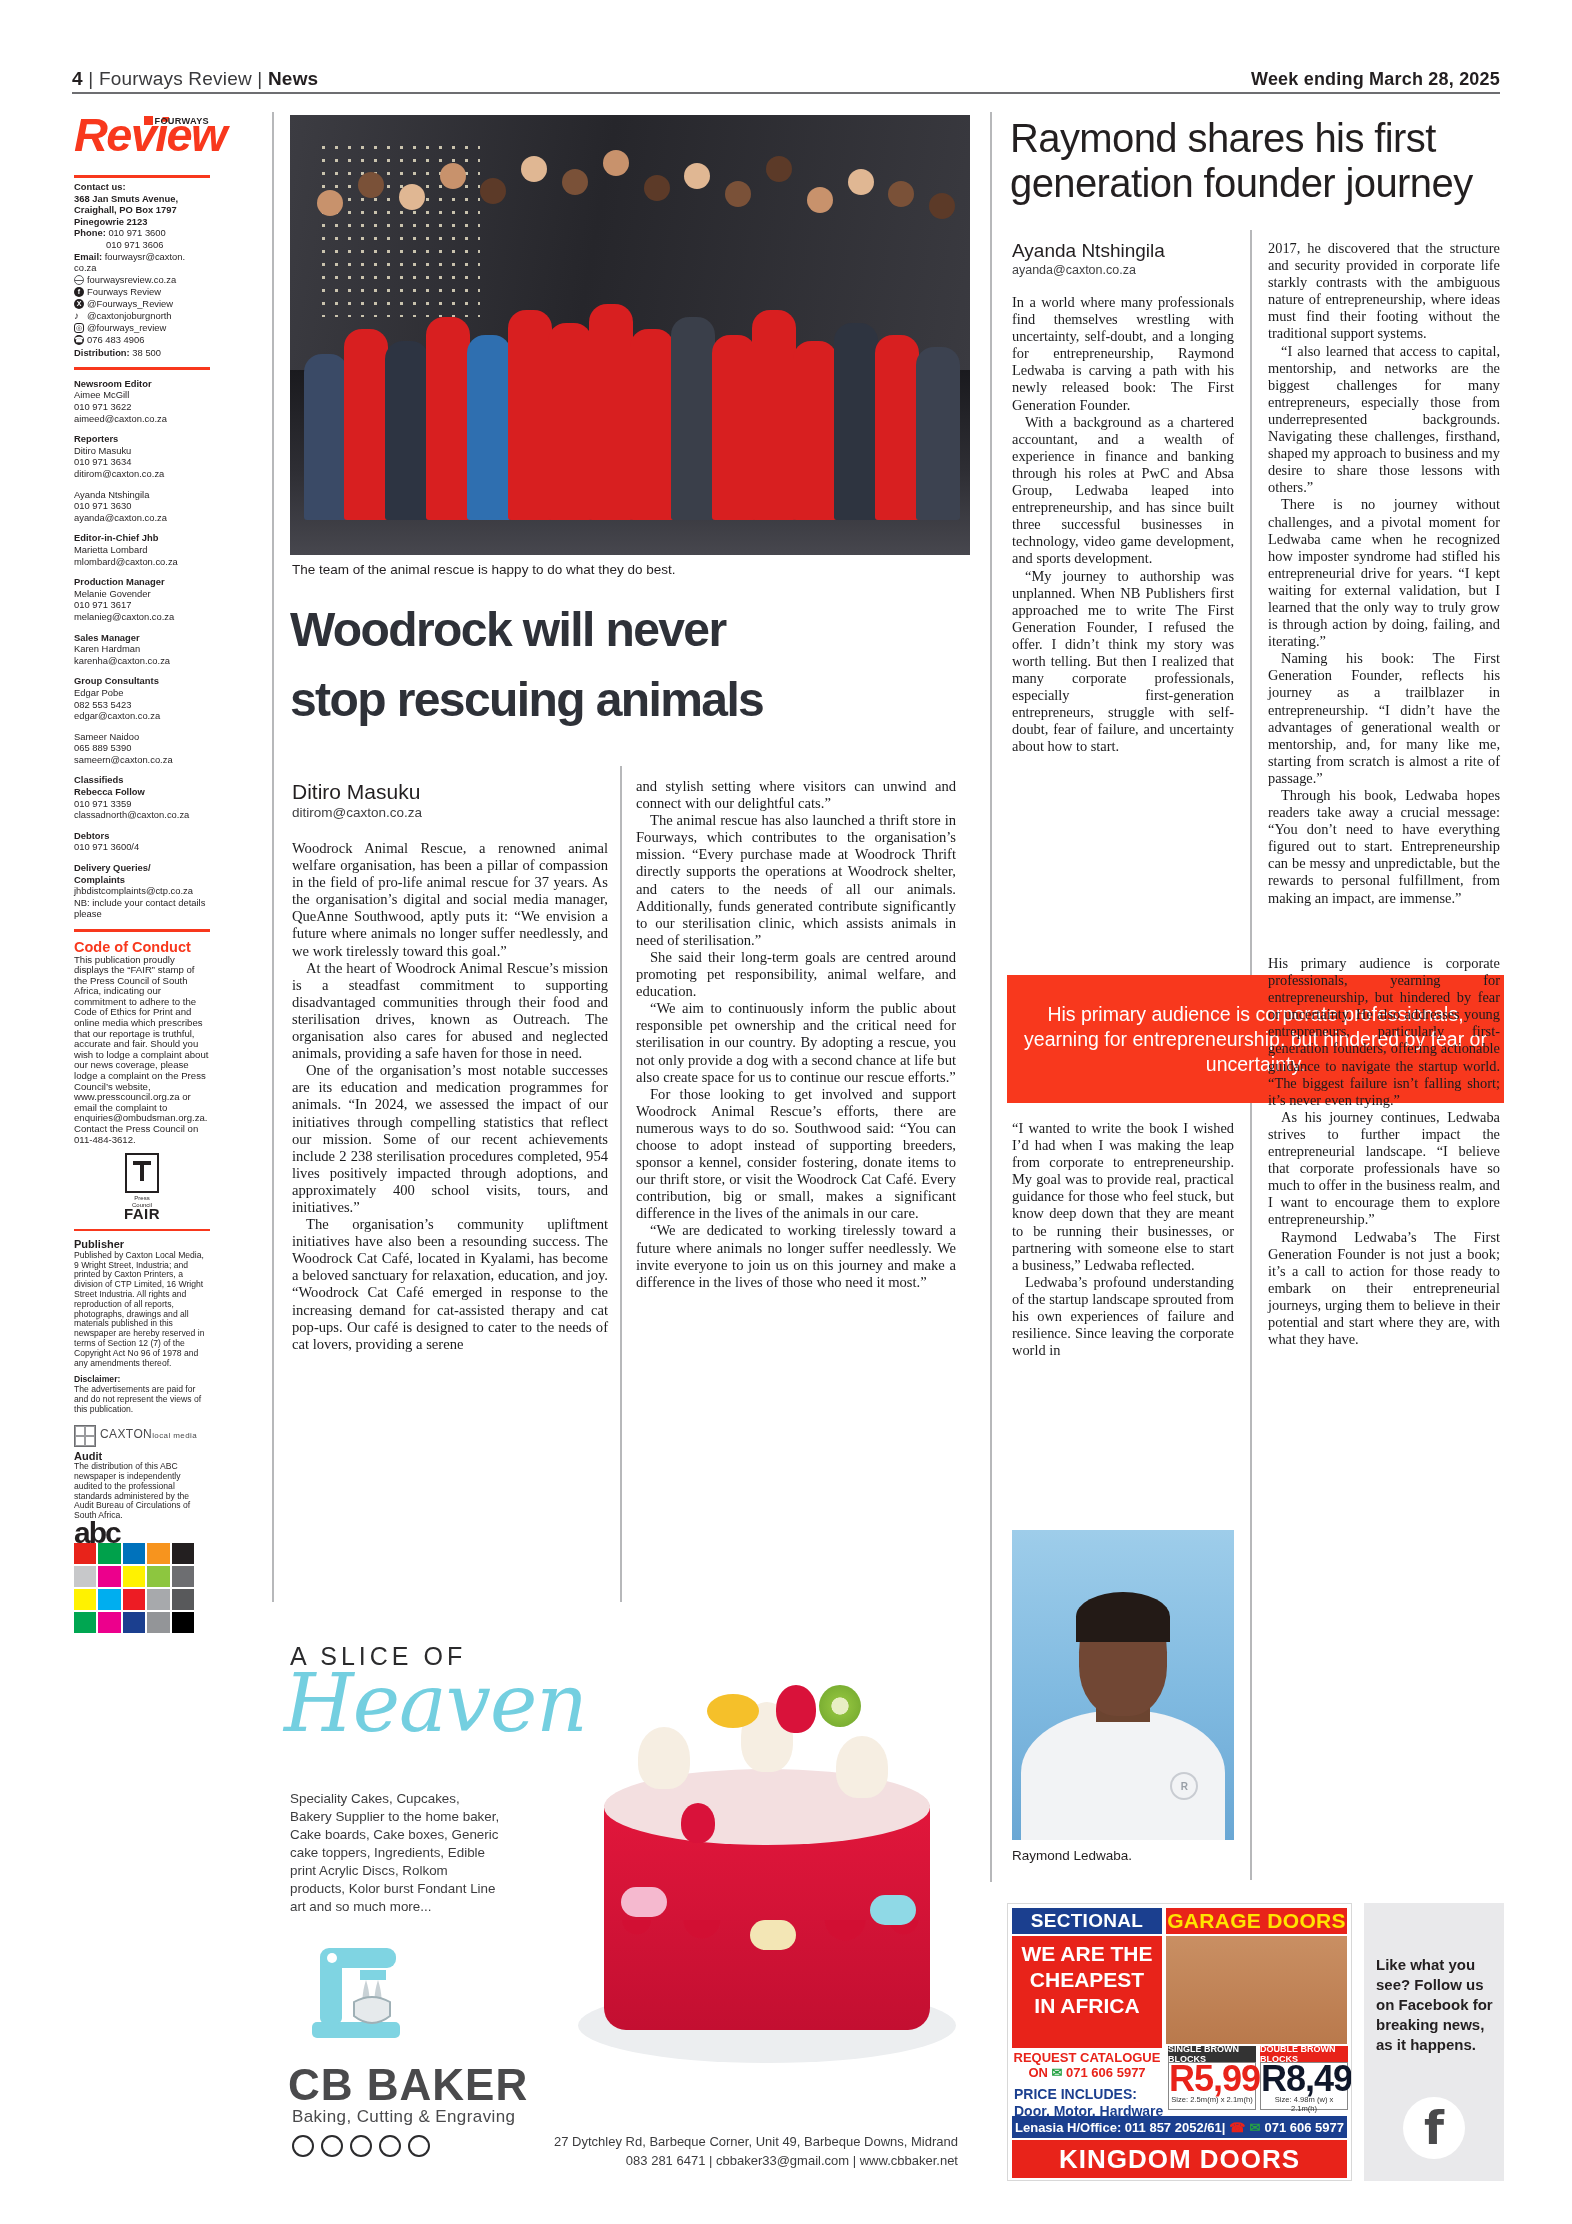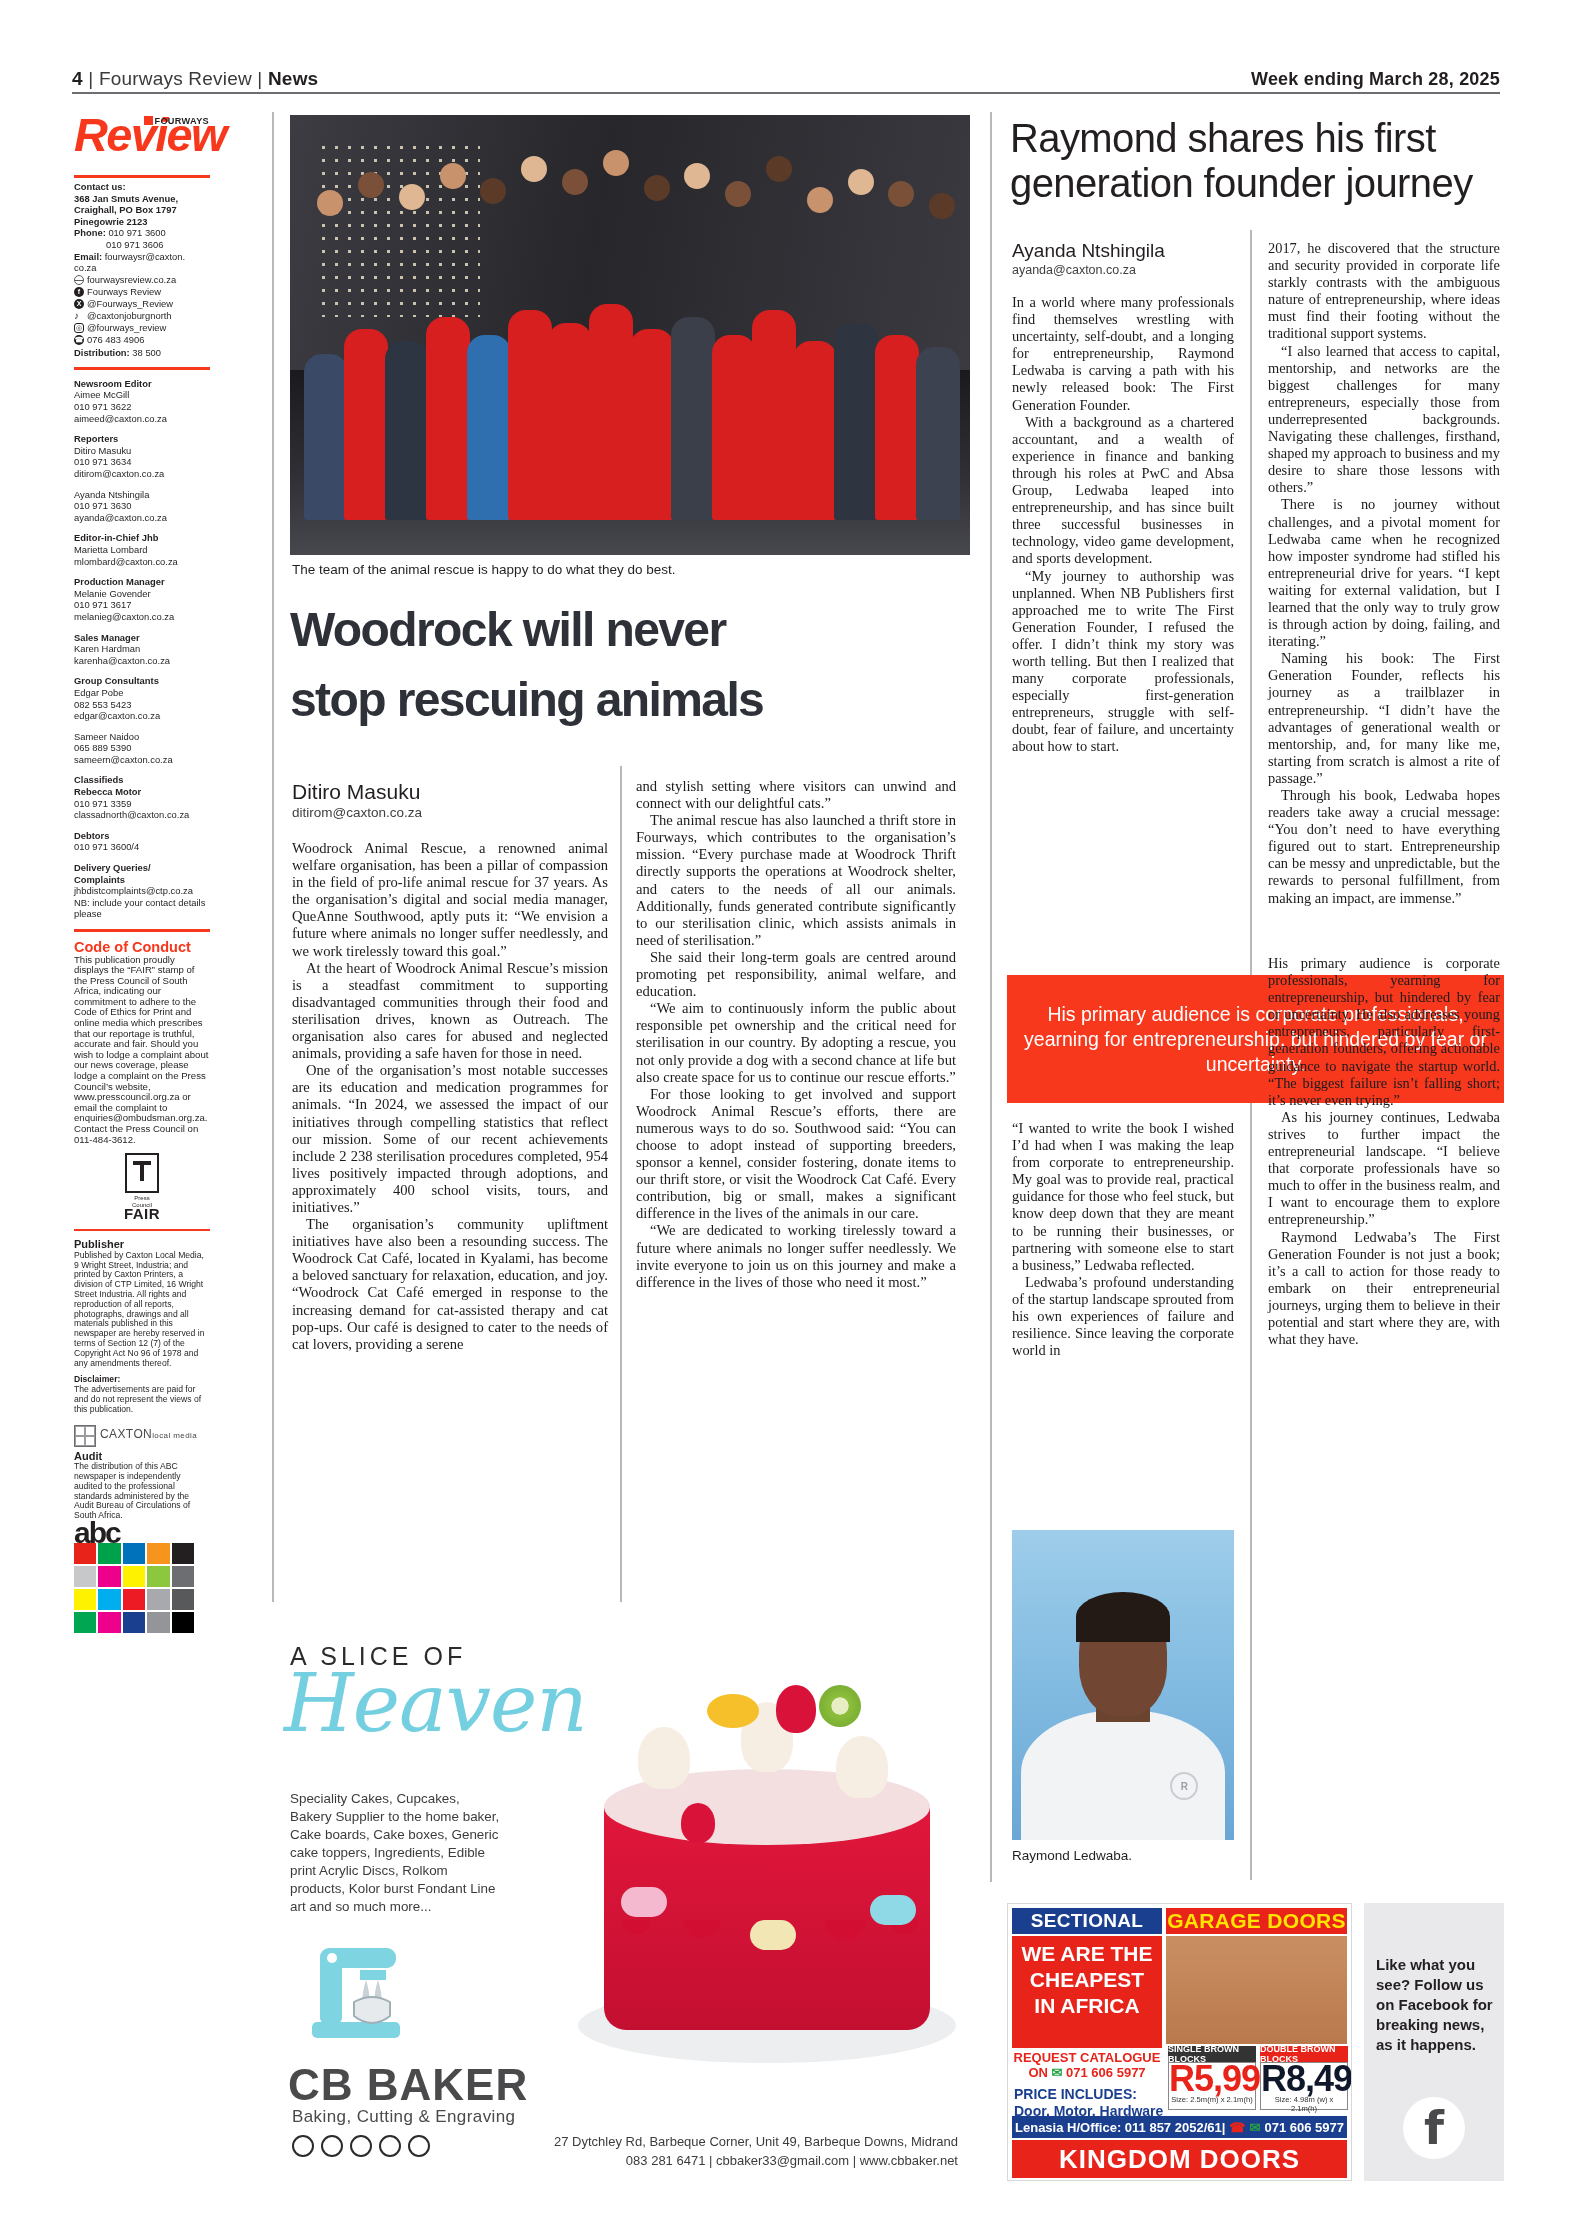--- a/index.html
+++ b/index.html
@@ -518,21 +518,21 @@
         <p>082 553 5423</p>
         <p>edgar@caxton.co.za</p>
       </div>
       <div class="blk">
         <p>Sameer Naidoo</p>
         <p>065 889 5390</p>
         <p>sameern@caxton.co.za</p>
       </div>
       <div class="blk">
         <p class="b">Classifieds</p>
-        <p class="b">Rebecca Motor</p>
+        <p class="b">Rebecca Follow</p>
         <p>010 971 3359</p>
         <p>classadnorth@caxton.co.za</p>
       </div>
       <div class="blk">
         <p class="b">Debtors</p>
         <p>010 971 3600/4</p>
       </div>
       <div class="blk">
         <p class="b" style="white-space:pre-line">Delivery Queries/
 Complaints</p>

